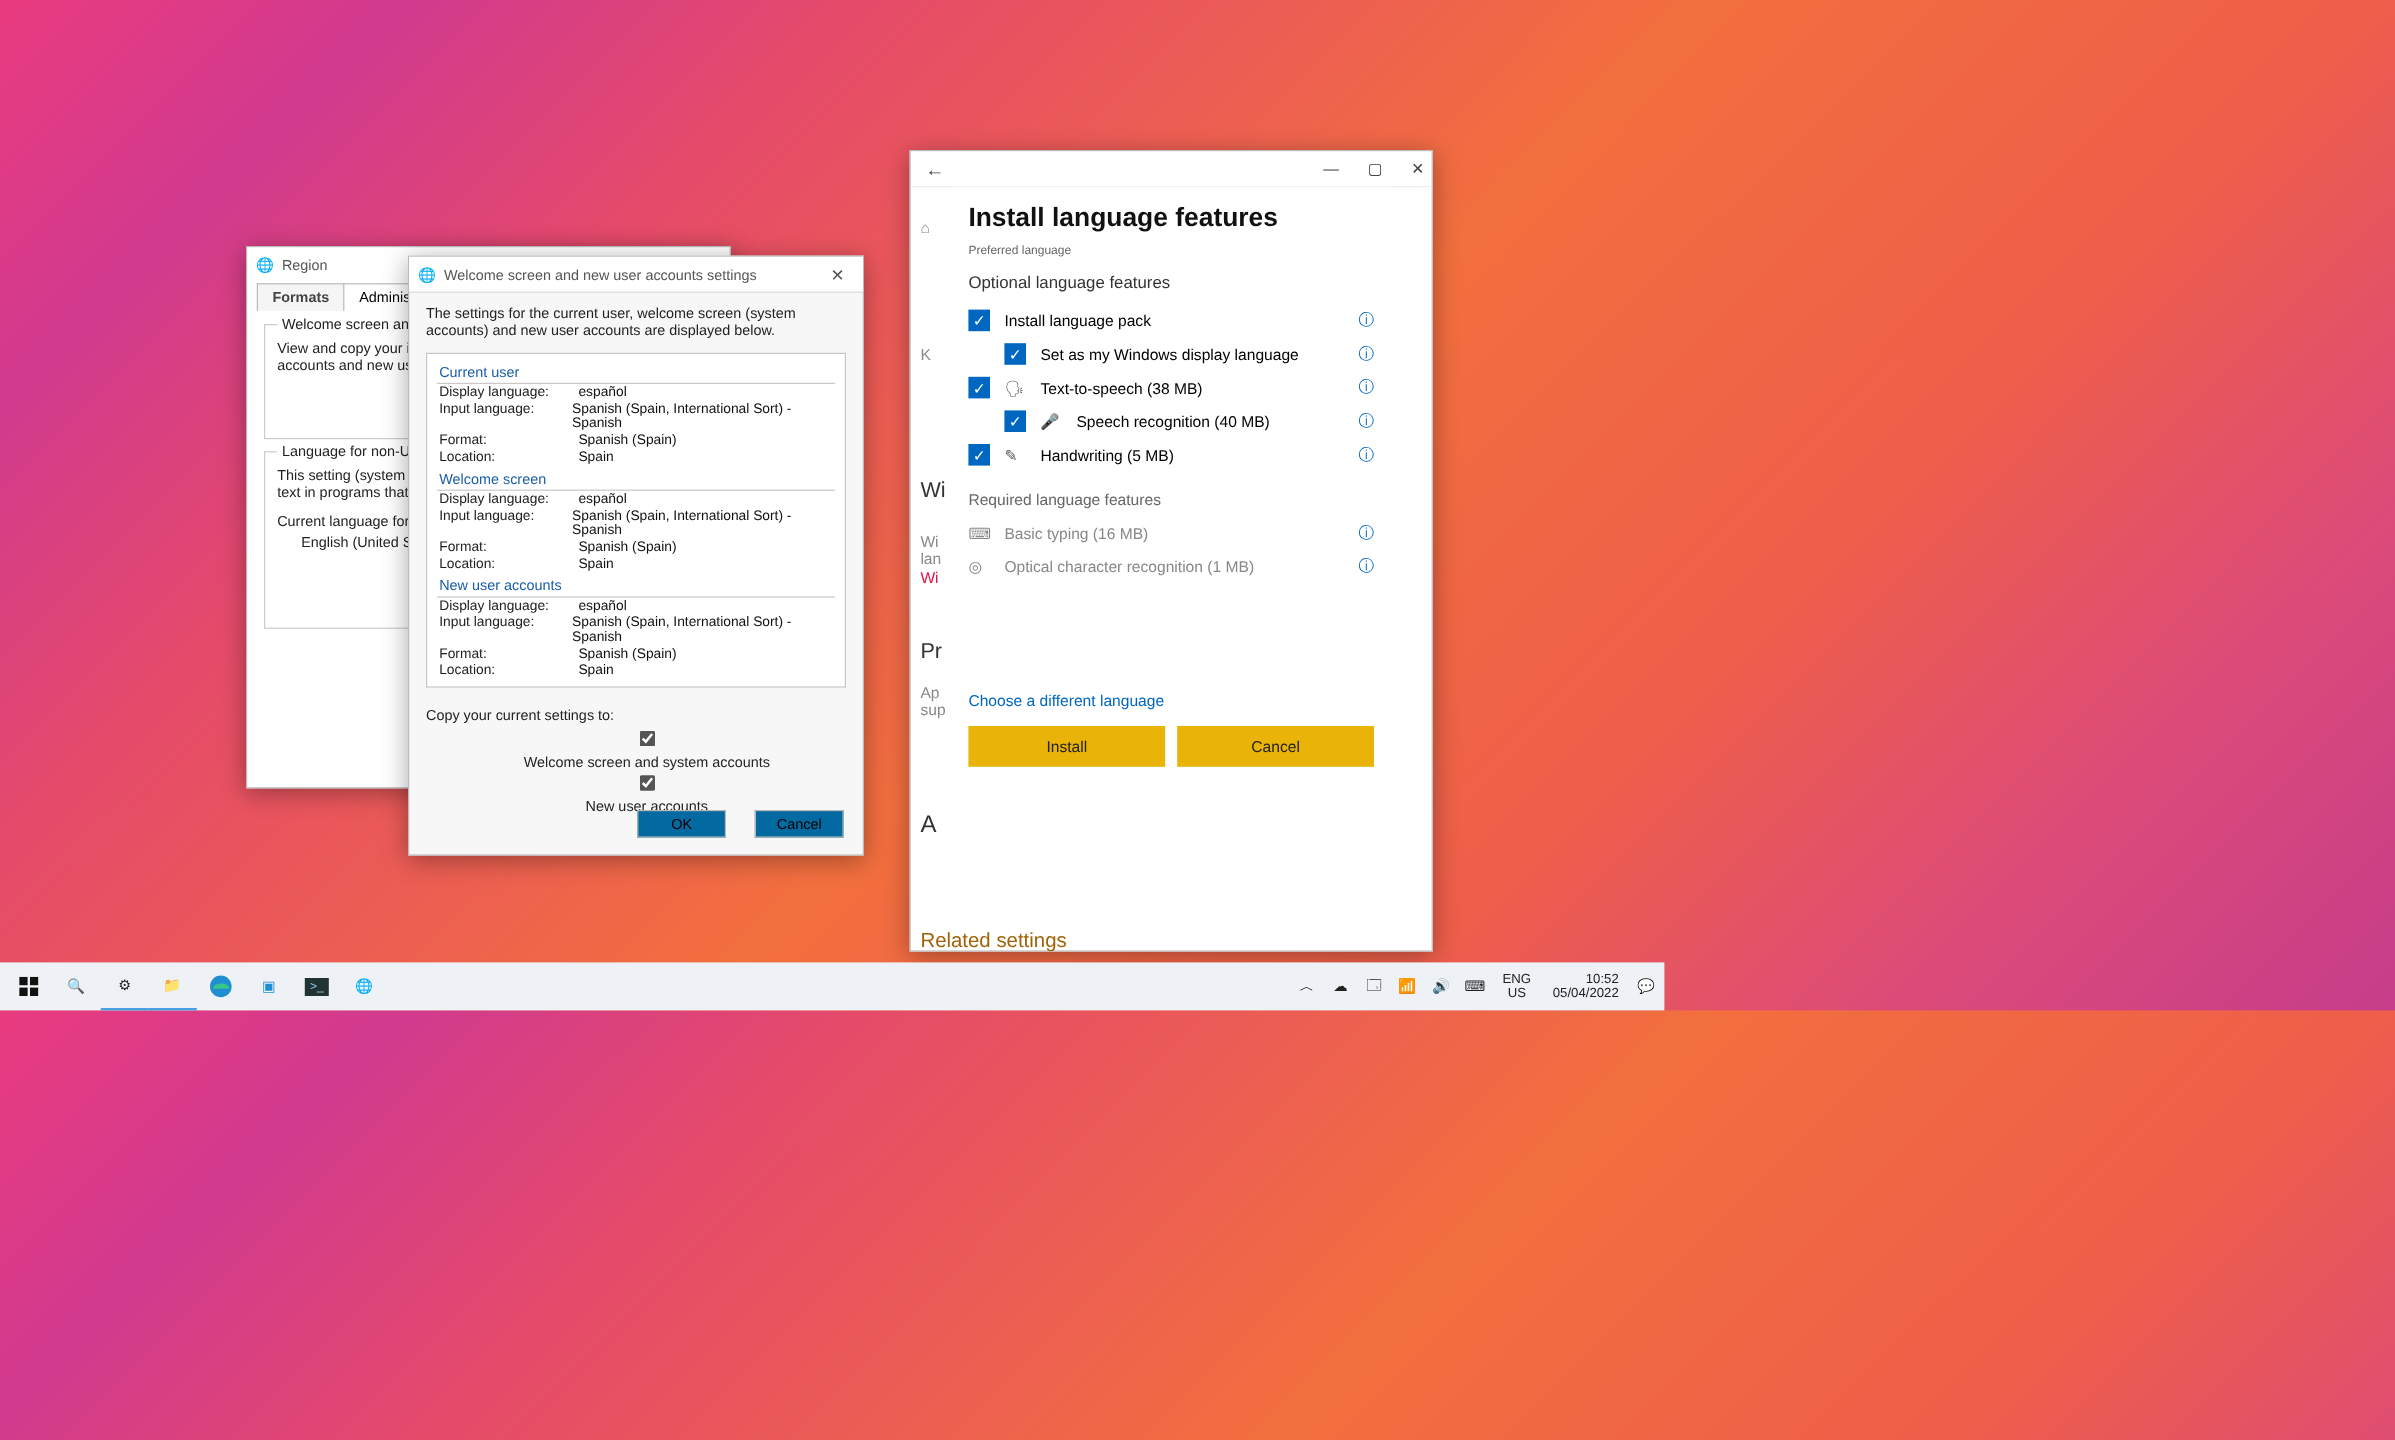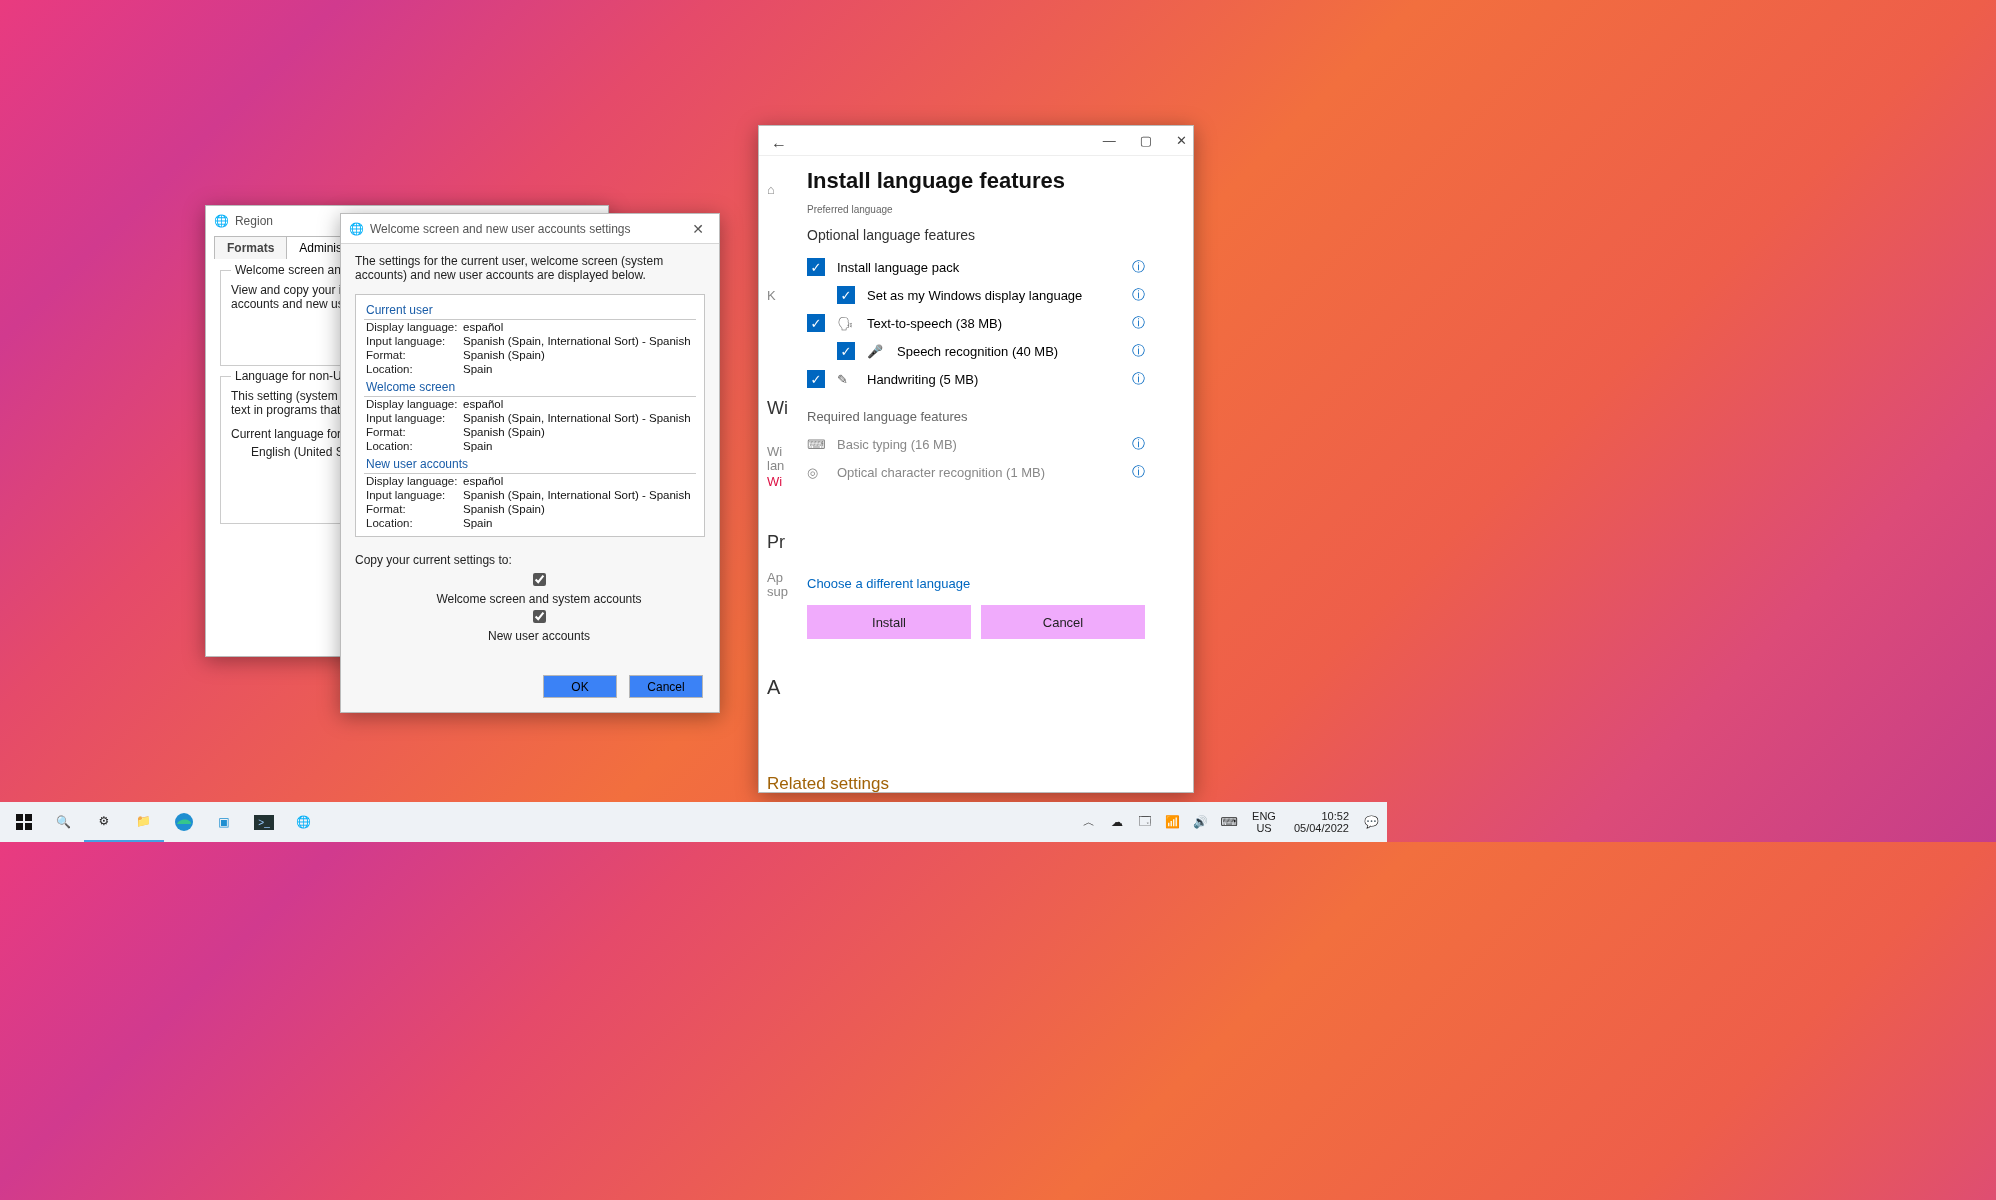--- a/index.html
+++ b/index.html
@@ -37,23 +37,23 @@
   .region-body{ padding:10px 14px; font-size:12px; color:#222;}
   .grpbox{ border:1px solid #ccc; padding:8px 10px 14px; margin-bottom:10px; position:relative;}
   .grpbox .legend{ position:relative; top:-16px; background:#fff; padding:0 4px; display:inline-block;}
   
   .welcome { left:340px; top:213px; width:380px; height:500px; background:#f7f7f7;}
   .welcome .titlebar{ background:#fff; border-bottom:1px solid #d6d6d6;}
   .welcome-body { padding:10px 14px; font-size:12px; color:#222;}
   .fieldset { border:1px solid #c5c5c5; margin-top:8px; padding:4px 8px 6px; background:#fff;}
   .section-h{ color:#1a5da8; font-size:12px; padding:4px 0 2px 2px; border-bottom:1px solid #c9c9c9; }
   .row { display:flex; font-size:11.5px; padding:1px 2px; }
-  .row .k{ width:97px;} .row .v{ color:#111;}
+  .row .k{ width:116px;} .row .v{ color:#111;}
   .btns { position:absolute; bottom:14px; right:16px; display:flex; gap:12px; }
-  .wbtn { width:74px; height:23px; background:#3b82f6; border:1px solid #b6b6b6; font-size:12px;}
+  .wbtn { width:74px; height:23px; background:#0369a1; border:1px solid #b6b6b6; font-size:12px;margin-left:12px;}
   .chk { display:flex; align-items:center; gap:6px; font-size:12px; padding:2px 2px;flex-direction:column;}
   .chk input{ accent-color:#555;}
   
   .settings { left:758px; top:125px; width:436px; height:668px; }
   .settings-chrome{ height:30px; display:flex; align-items:center; justify-content:flex-end; padding-right:6px; gap:24px; font-size:13px; color:#444; border-bottom:1px solid #eee;}
   .settings-body{ padding:4px 36px 0 36px; position:relative;}
   .settings .back-arrow{ position:absolute; left:12px; top:8px; font-size:16px; color:#444;}
   .h1{ font-size:22px; font-weight:600; color:#111; padding:8px 0 10px;}
   .lbl{ font-size:10px; color:#666; padding-bottom:6px;}
   .dropdown{ border:1px solid #888; height:34px; display:flex; align-items:center; justify-content:space-between; padding:0 10px; font-size:13px; margin-bottom:18px;}
@@ -61,21 +61,21 @@
   .feat{ display:flex; align-items:center; gap:12px; font-size:13px; padding:5px 0;}
   .feat .cb{ width:18px; height:18px; background:#0067c0; display:flex; align-items:center; justify-content:center; color:#fff; font-size:13px;}
   .feat.indent{ margin-left:30px;}
   .feat .ic{ width:18px; color:#555;}
   .feat .info{ margin-left:auto; color:#0067c0; font-size:13px;}
   .req-title{ font-size:13px; color:#666; margin:16px 0 6px;}
   .req{ display:flex; align-items:center; gap:12px; font-size:13px; color:#888; padding:5px 0;}
   .req .ic{width:18px;}
   .link{ color:#0067c0; font-size:13px; margin-top:90px; display:block;}
   .setbtns{ display:flex; gap:10px; margin-top:14px;}
-  .setbtn{ flex:1; height:34px; background:#f0abfc; border:none; font-size:13px; color:#222;}
+  .setbtn{ flex:1; height:34px; background:#eab308; border:none; font-size:13px; color:#222;}
   .partial{ position:absolute; left:8px; color:#888; font-size:13px;}
   svg{display:block;}
 </style>
 </head>
 <body>
 
 <div class="win region">
   <div class="titlebar">
     <span style="color:#46a0e3;margin-right:6px;">🌐</span>
     <span>Region</span>

